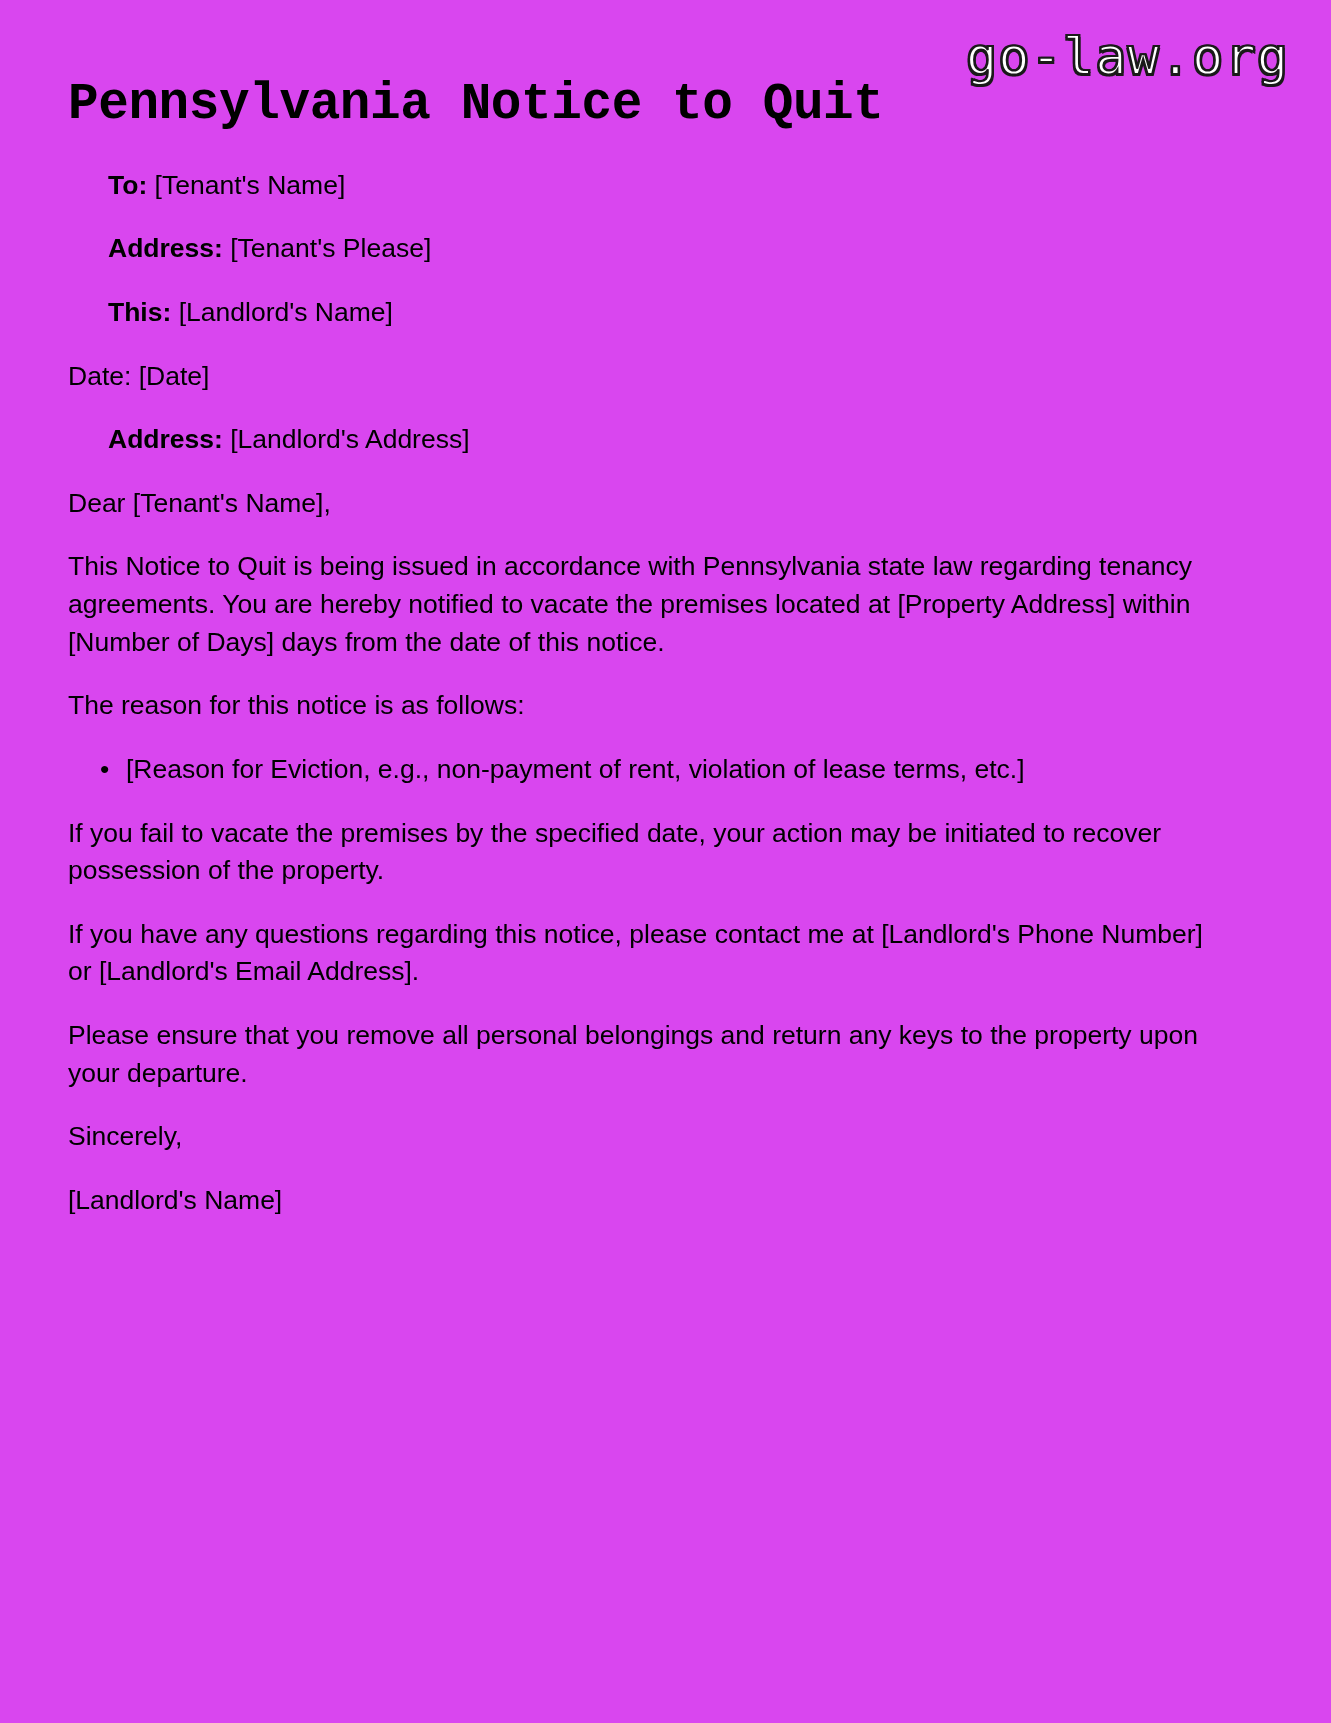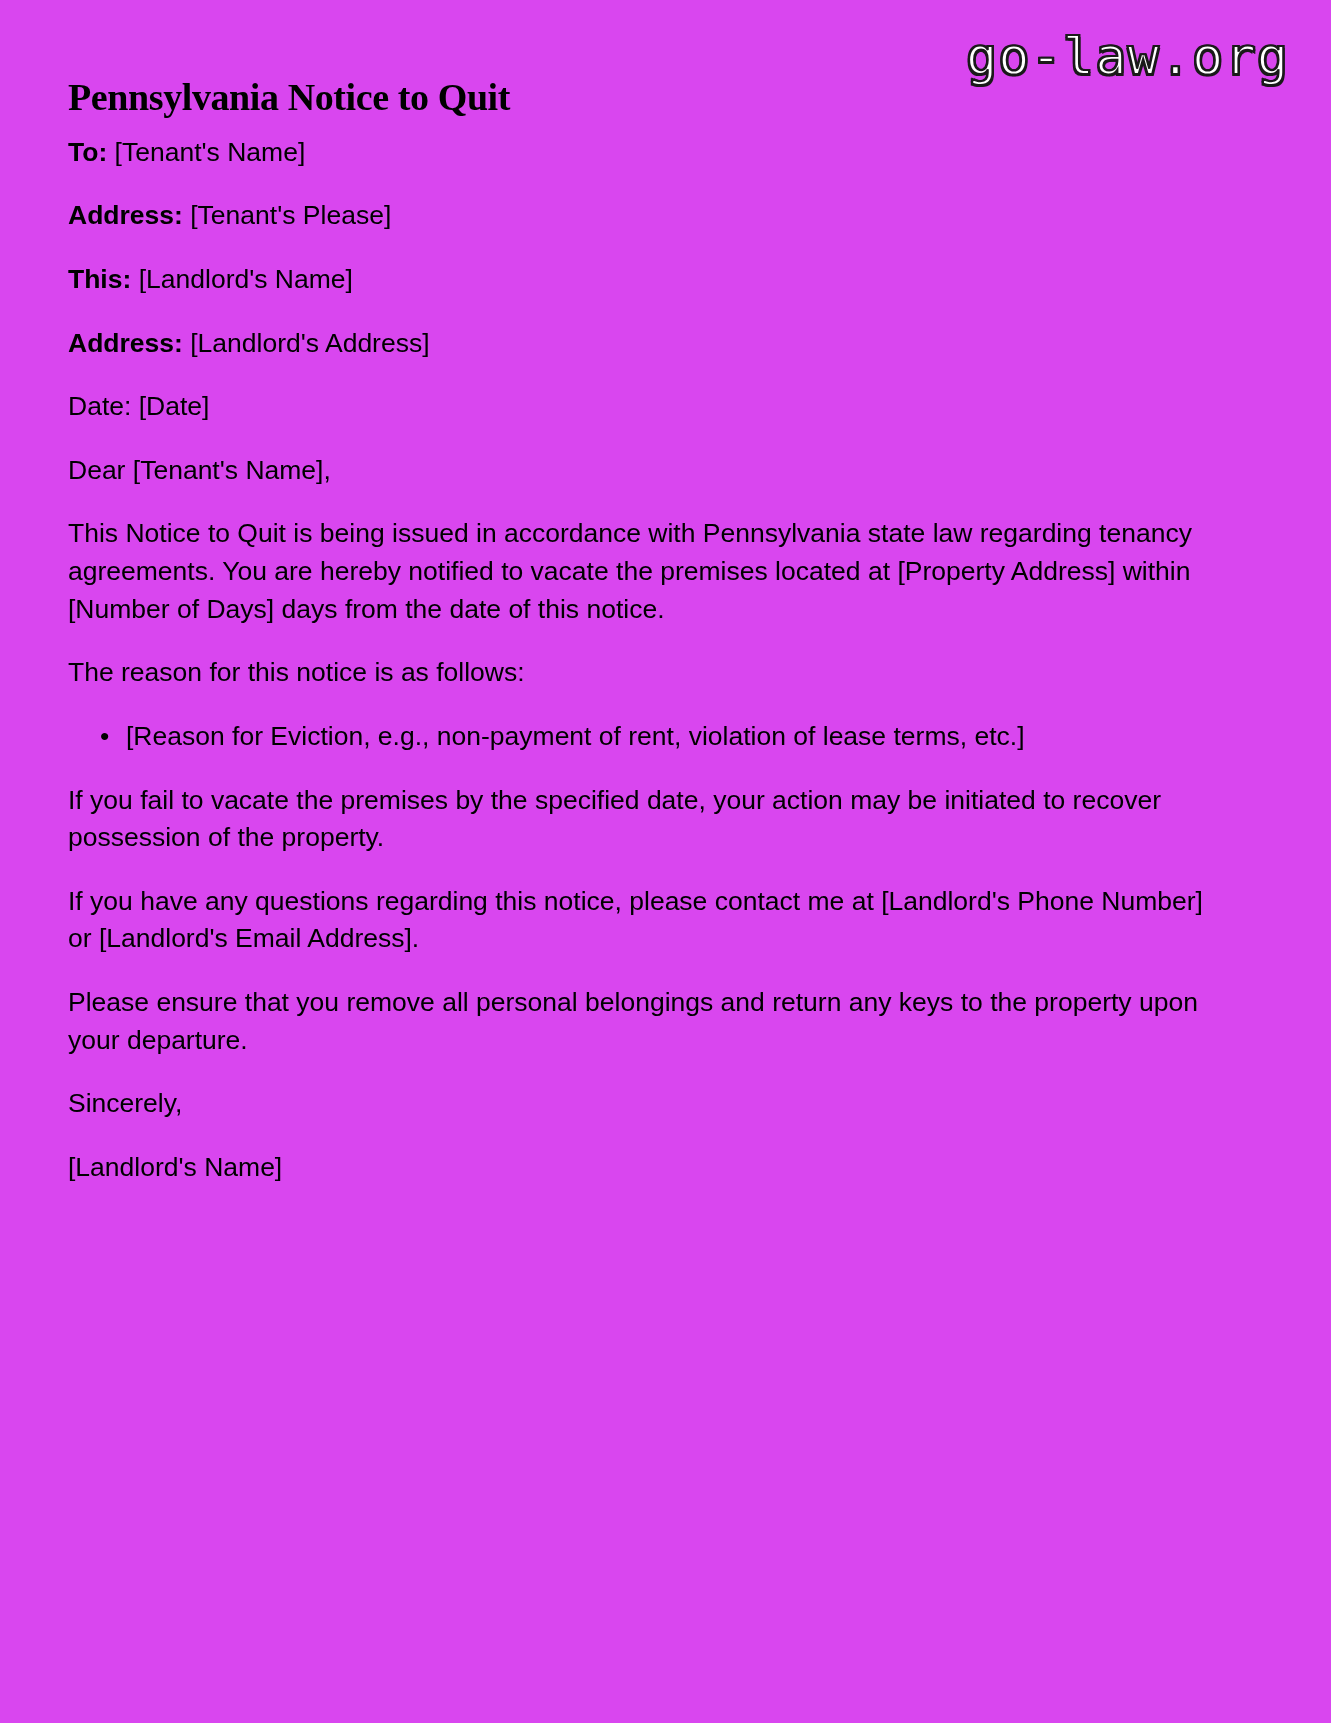--- a/index.html
+++ b/index.html
@@ -47,37 +47,38 @@
 
   
   .content {
     position: absolute;
     left: 68px;
     top: 76px;
     width: 1140px;
   }
 
   h1.doc-title {
-    font-size: 38px;
+    font-size: 51px;
     font-weight: bold;
     line-height: 1.15;
-    margin: 0 0 14px 0;
+    margin: 0 0 32px 0;
     letter-spacing: -0.4px;
-    font-family: Liberation Serif, serif;
+    font-family: Liberation Mono, monospace;
   }
 
   p.line {
     font-size: 26.5px;
     line-height: 1.42;
     margin: 0 0 26px 0;
     font-weight: normal;
   }
 
   p.line .lbl {
     font-weight: bold;
+    margin-left: 40px;
   }
 
   p.body-para {
     font-size: 26.5px;
     line-height: 1.42;
     margin: 0 0 26px 0;
     text-align: left;
   }
 
   ul.reason-list {
@@ -124,26 +125,26 @@
     <p class="line">
       <span class="lbl">Address:</span>
       <span>[Tenant's Please]</span>
     </p>
 
     <p class="line">
       <span class="lbl">This:</span>
       <span>[Landlord's Name]</span>
     </p>
 
+    <p class="line">Date: [Date]</p>
+
     <p class="line">
       <span class="lbl">Address:</span>
       <span>[Landlord's Address]</span>
     </p>
-
-    <p class="line">Date: [Date]</p>
 
     <p class="line">Dear [Tenant's Name],</p>
 
     <p class="body-para">This Notice to Quit is being issued in accordance with Pennsylvania state law regarding tenancy agreements. You are hereby notified to vacate the premises located at [Property Address] within [Number of Days] days from the date of this notice.</p>
 
     <p class="body-para">The reason for this notice is as follows:</p>
 
     <ul class="reason-list">
       <li>
         <span class="bullet">•</span>

